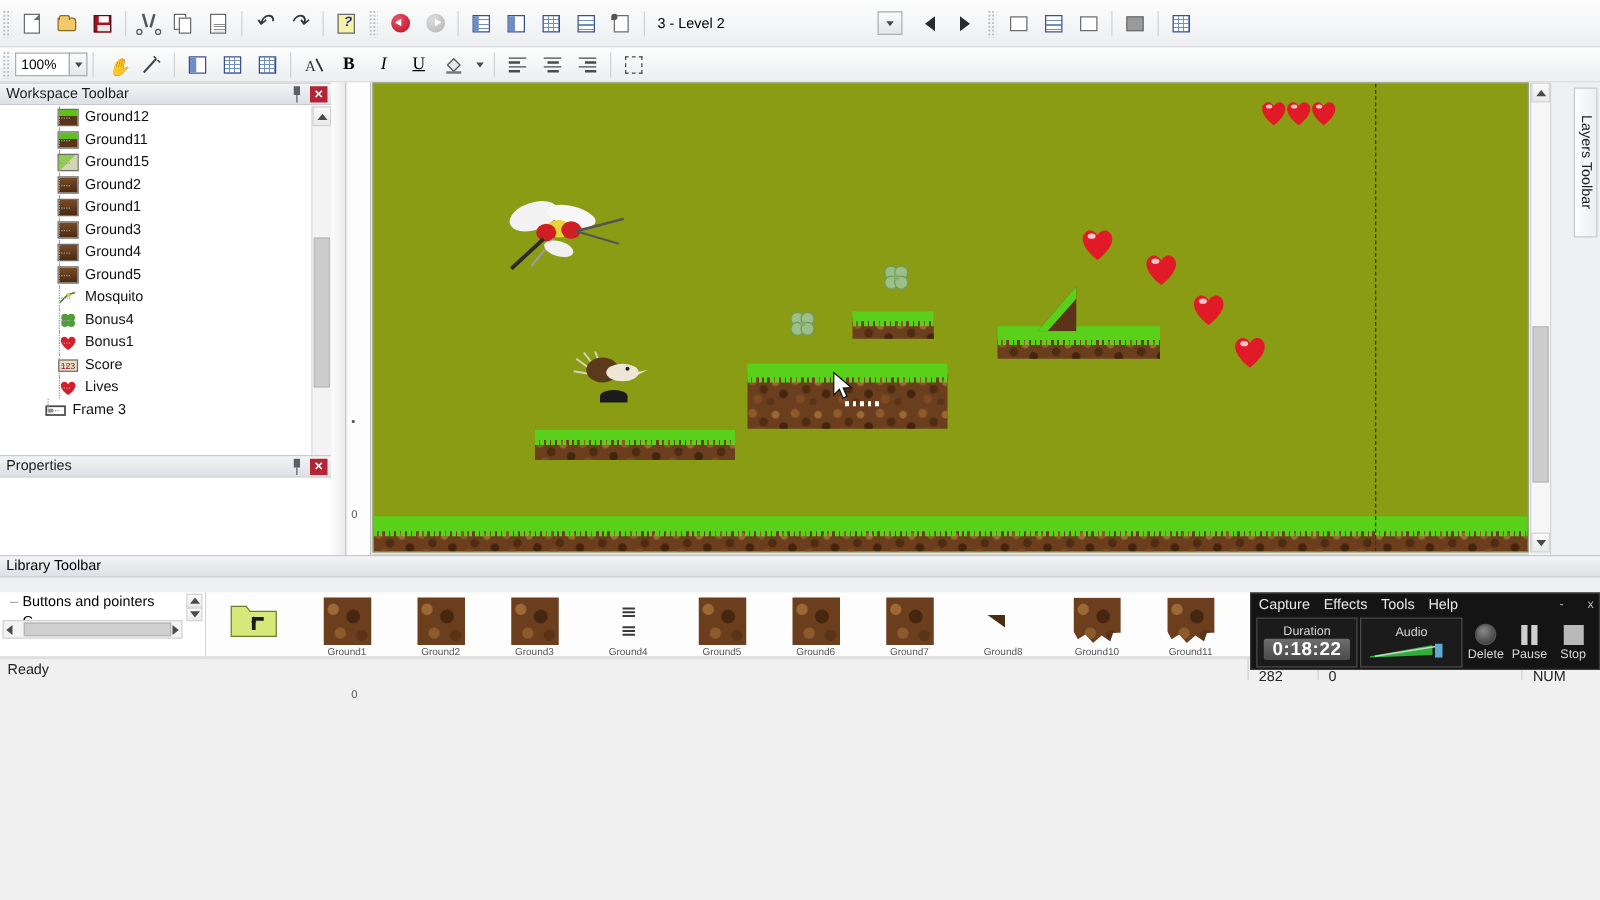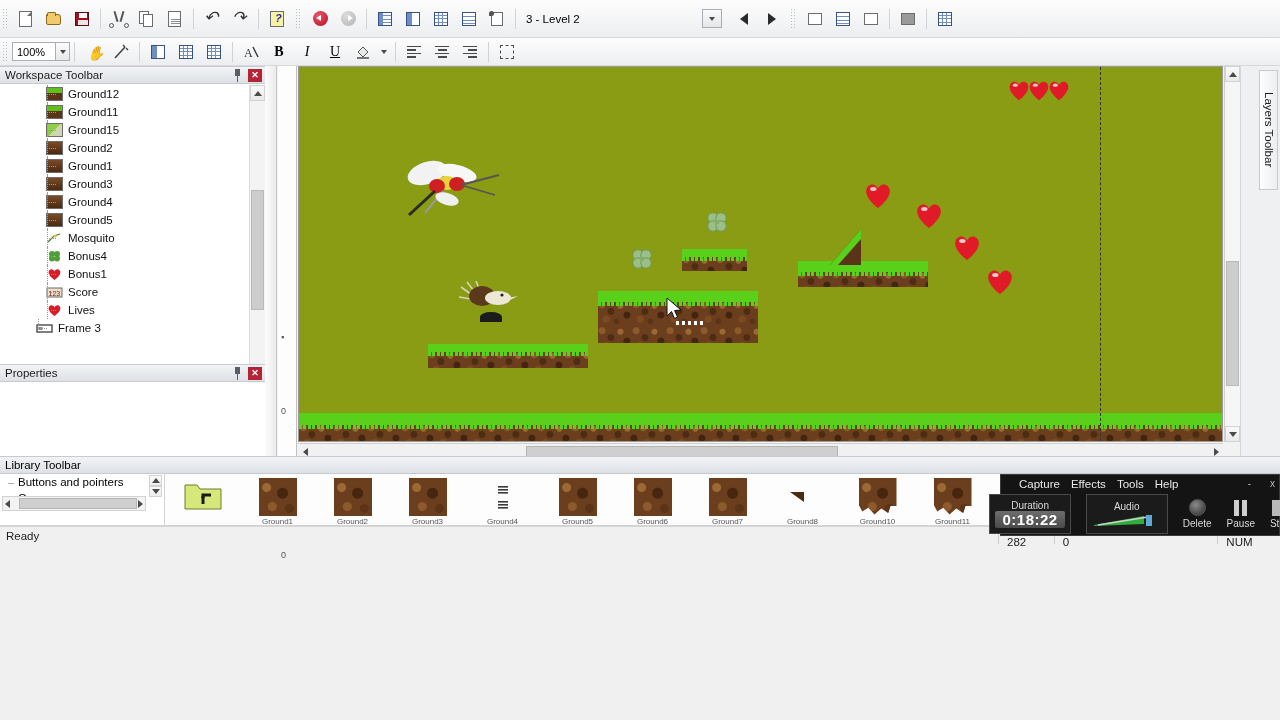--- a/index.html
+++ b/index.html
@@ -183,21 +183,21 @@
   #rightbar{position:absolute;right:0;top:66px;width:40px;bottom:85px;background:#eff0f1;border-left:1px solid #d4d6d9;}
   #layerstab{
     position:absolute;right:2px;top:4px;width:19px;height:120px;
     background:linear-gradient(90deg,#fdfdfd,#eceef0);
     border:1px solid #c7cace;
     display:flex;align-items:center;justify-content:center;
   }
   #layerstab span{ writing-mode:vertical-rl; font-size:11.5px; color:#1b1b1b; }
 
   
-  #libhead{position:absolute;left:0;right:0;bottom:70px;height:18px;
+  #libhead{position:absolute;left:0;right:0;bottom:82px;height:18px;
      background:linear-gradient(#f2f4f6,#dde0e5);border-top:1px solid #c7cace;border-bottom:1px solid #c7cace;
      display:flex;align-items:center;padding-left:5px;font-size:11.5px;}
   #libbody{position:absolute;left:0;right:0;bottom:18px;height:52px;background:#f7f7f7;border-bottom:1px solid #d2d2d2;display:flex;}
   #libtree{width:165px;background:#fff;border-right:1px solid #d2d2d2;position:relative;}
   #libtree .ltrow{height:16px;display:flex;align-items:center;padding-left:8px;font-size:11.5px;white-space:nowrap;}
   #libtree .ltrow .dash{width:10px;color:#9a9a9a;}
   #libupdn{position:absolute;right:2px;top:1px;width:13px;}
   #libhsb{position:absolute;left:2px;right:18px;bottom:14px;height:15px;background:#f3f3f3;border:1px solid #d2d2d2;display:flex;align-items:center;justify-content:space-between;padding:0 2px;}
   #libhsb .hthumb{position:absolute;left:16px;width:118px;height:11px;background:#cfcfcf;border:1px solid #b5b5b5;}
   #libitems{flex:1;display:flex;align-items:flex-start;background:#fdfdfd;position:relative;overflow:hidden;}
@@ -208,24 +208,24 @@
       radial-gradient(circle at 20% 25%,#9c6834 0 4px,transparent 5px),
       radial-gradient(circle at 62% 40%,#46260f 0 5px,transparent 6px),
       radial-gradient(circle at 35% 75%,#8c5a2b 0 4px,transparent 5px),
       radial-gradient(circle at 80% 80%,#5b3317 0 4px,transparent 5px);}
   #statusbar{position:absolute;left:0;right:0;bottom:0;height:18px;background:#f0f0f0;border-top:1px solid #d4d6d9;
       display:flex;align-items:center;font-size:11.5px;padding-left:6px;color:#222;}
   .sbcell{border-left:1px solid #d0d0d0;padding:0 8px;height:100%;display:flex;align-items:center;}
 
   
   #capture{position:absolute;right:0;bottom:8px;width:280px;height:62px;background:#141414;border:1px solid #3a3a3a;}
-  #capmenu{height:17px;display:flex;align-items:center;color:#e8e8e8;font-size:11.5px;padding-left:18px;gap:11px;}
+  #capmenu{height:17px;display:flex;align-items:center;color:#e8e8e8;font-size:11.5px;padding-left:6px;gap:11px;}
   #capmenu .sp{flex:1;}
   #capmenu .mini{color:#bbb;padding:0 4px;font-size:10px;}
-  #capbody{display:flex;align-items:stretch;height:44px;padding:2px 20px;gap:15px;justify-content:center;}
+  #capbody{display:flex;align-items:stretch;height:44px;padding:2px 4px;gap:2px;}
   .capgroup{border:1px solid #4a4a4a;background:#1b1b1b;display:flex;flex-direction:column;align-items:center;justify-content:center;padding:1px 5px;}
   .capgroup .lbl{color:#d8d8d8;font-size:10px;line-height:11px;}
   .durbox{background:linear-gradient(#6e6e6e,#4a4a4a);color:#fff;font-size:15px;font-weight:bold;
       padding:0 7px;border-radius:2px;letter-spacing:0.5px;}
   .capbtn{display:flex;flex-direction:column;align-items:center;justify-content:center;width:46px;color:#d8d8d8;font-size:10px;gap:2px;}
   .rec-dot{width:17px;height:17px;border-radius:50%;background:radial-gradient(circle at 38% 32%,#8a8a8a,#2b2b2b);
       border:1px solid #555;}
   .pause-ic{display:flex;gap:3px;}
   .pause-ic i{display:block;width:5px;height:16px;background:#cfcfcf;}
   .stop-ic{width:16px;height:16px;background:#b9b9b9;}

